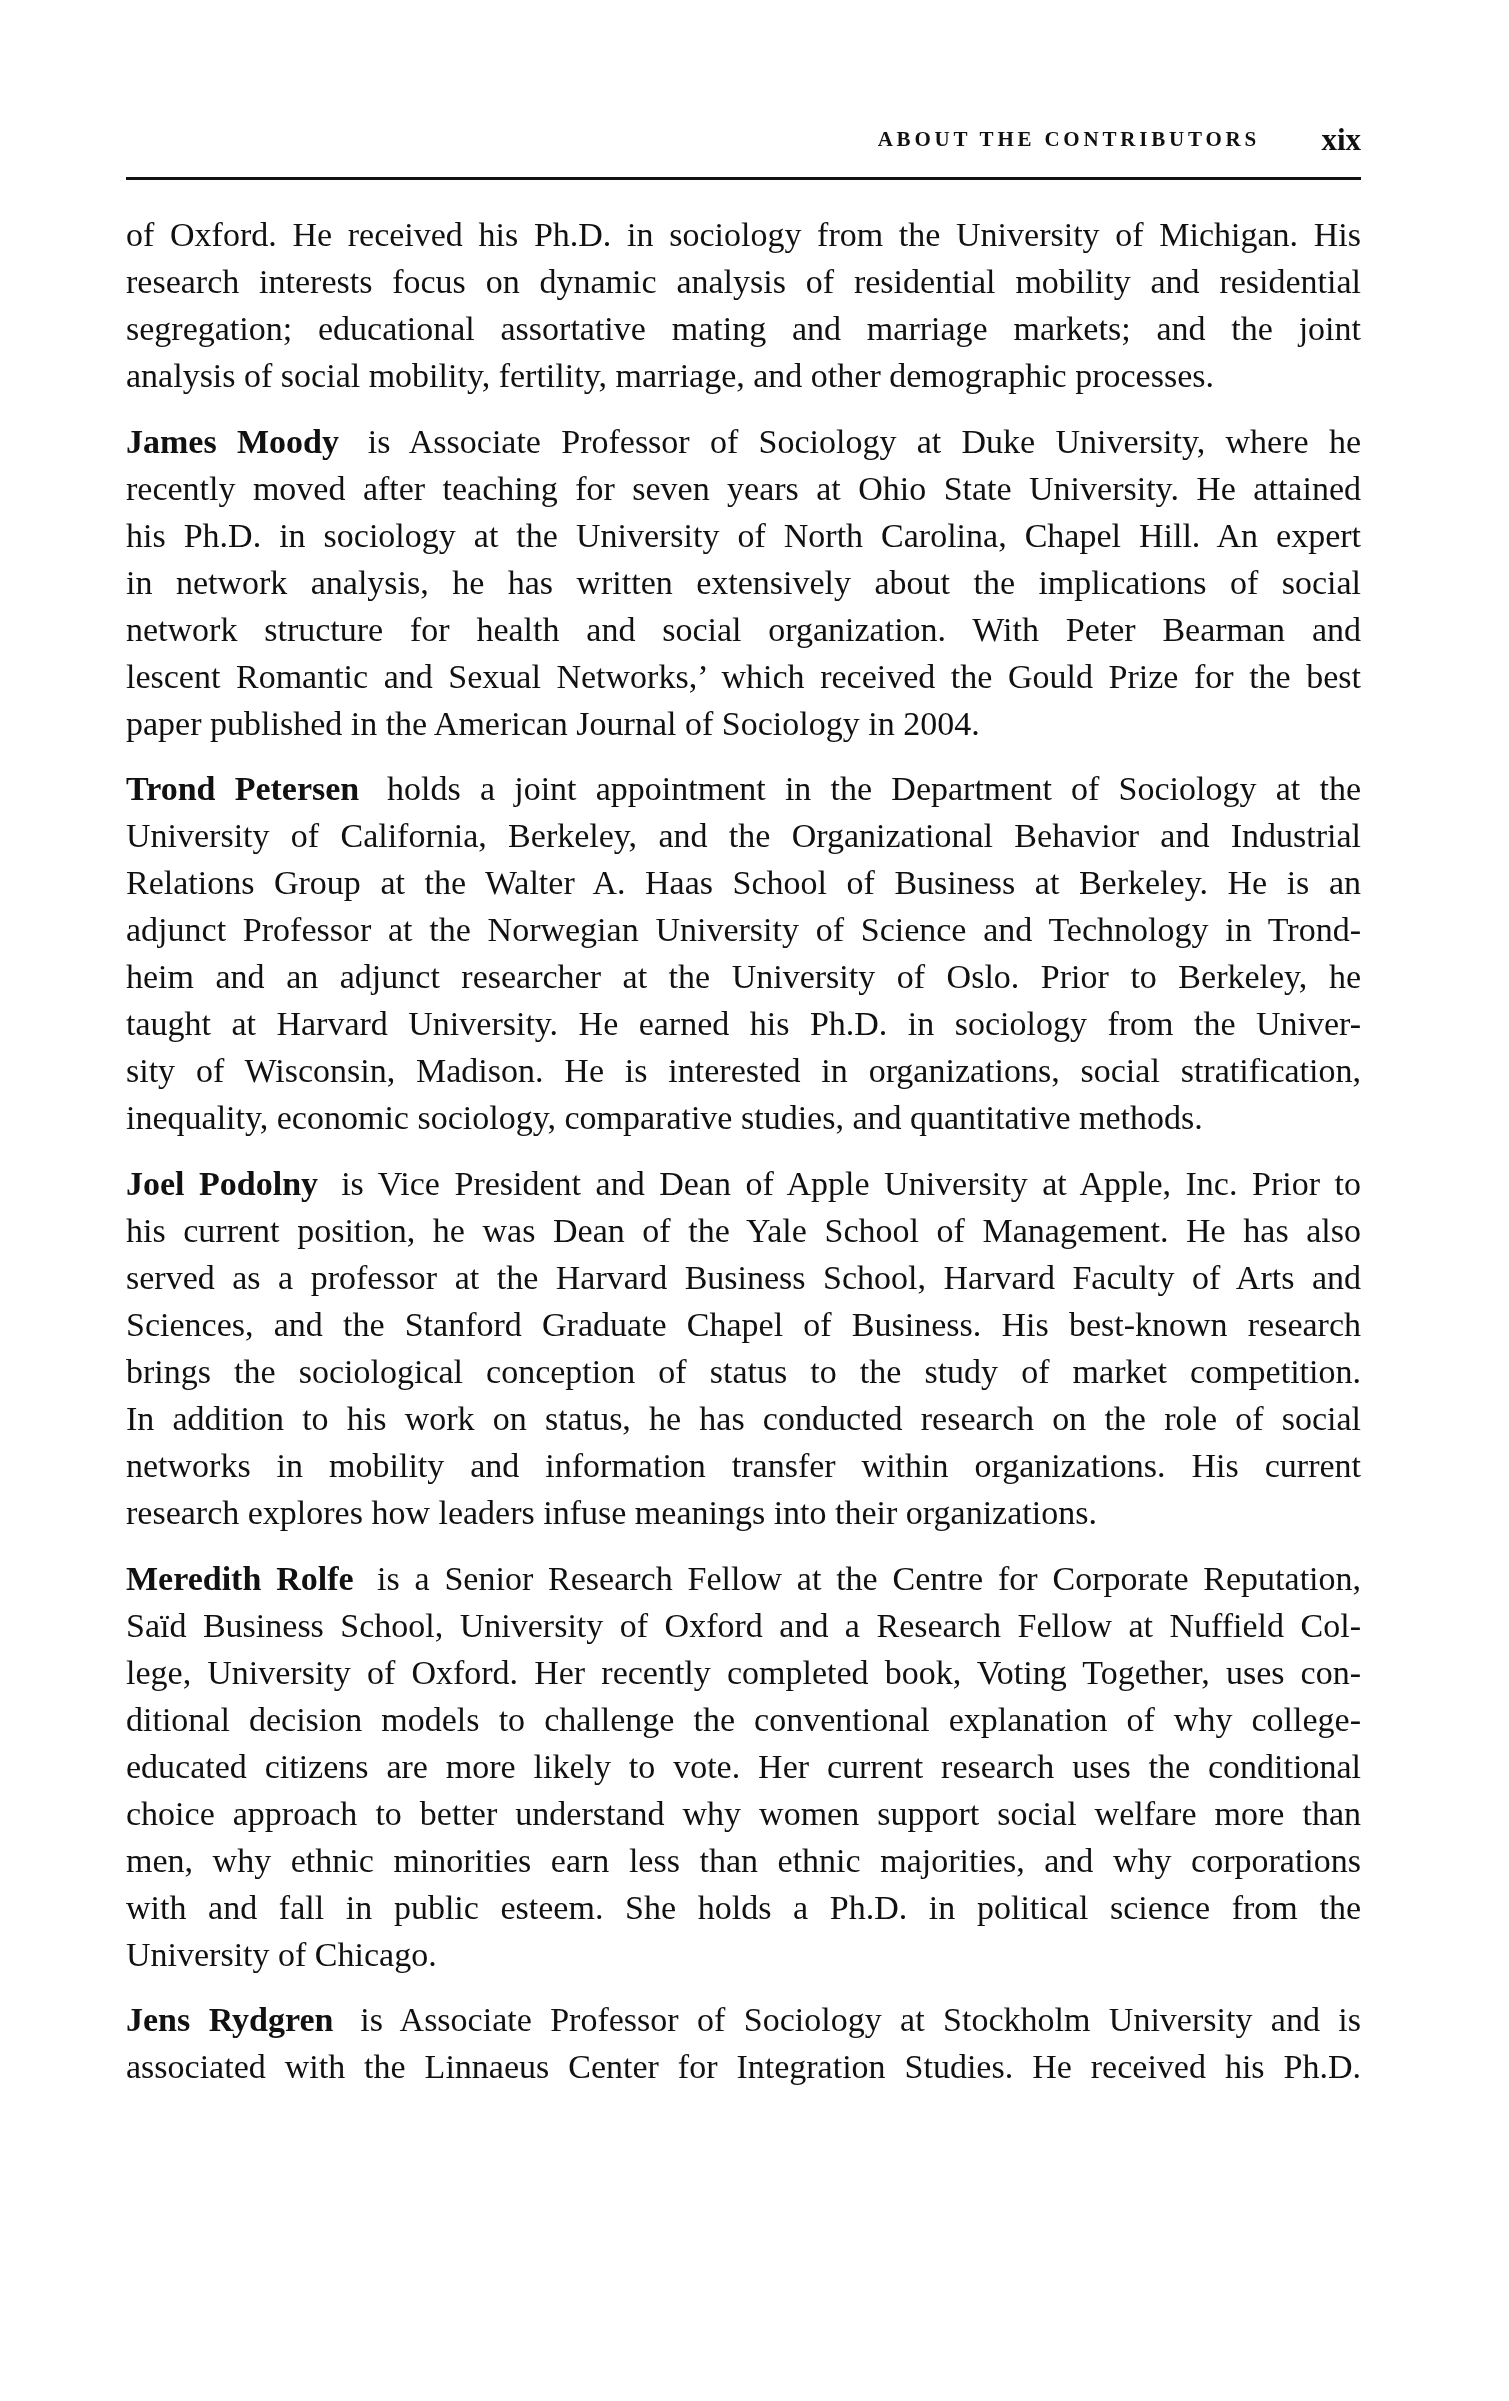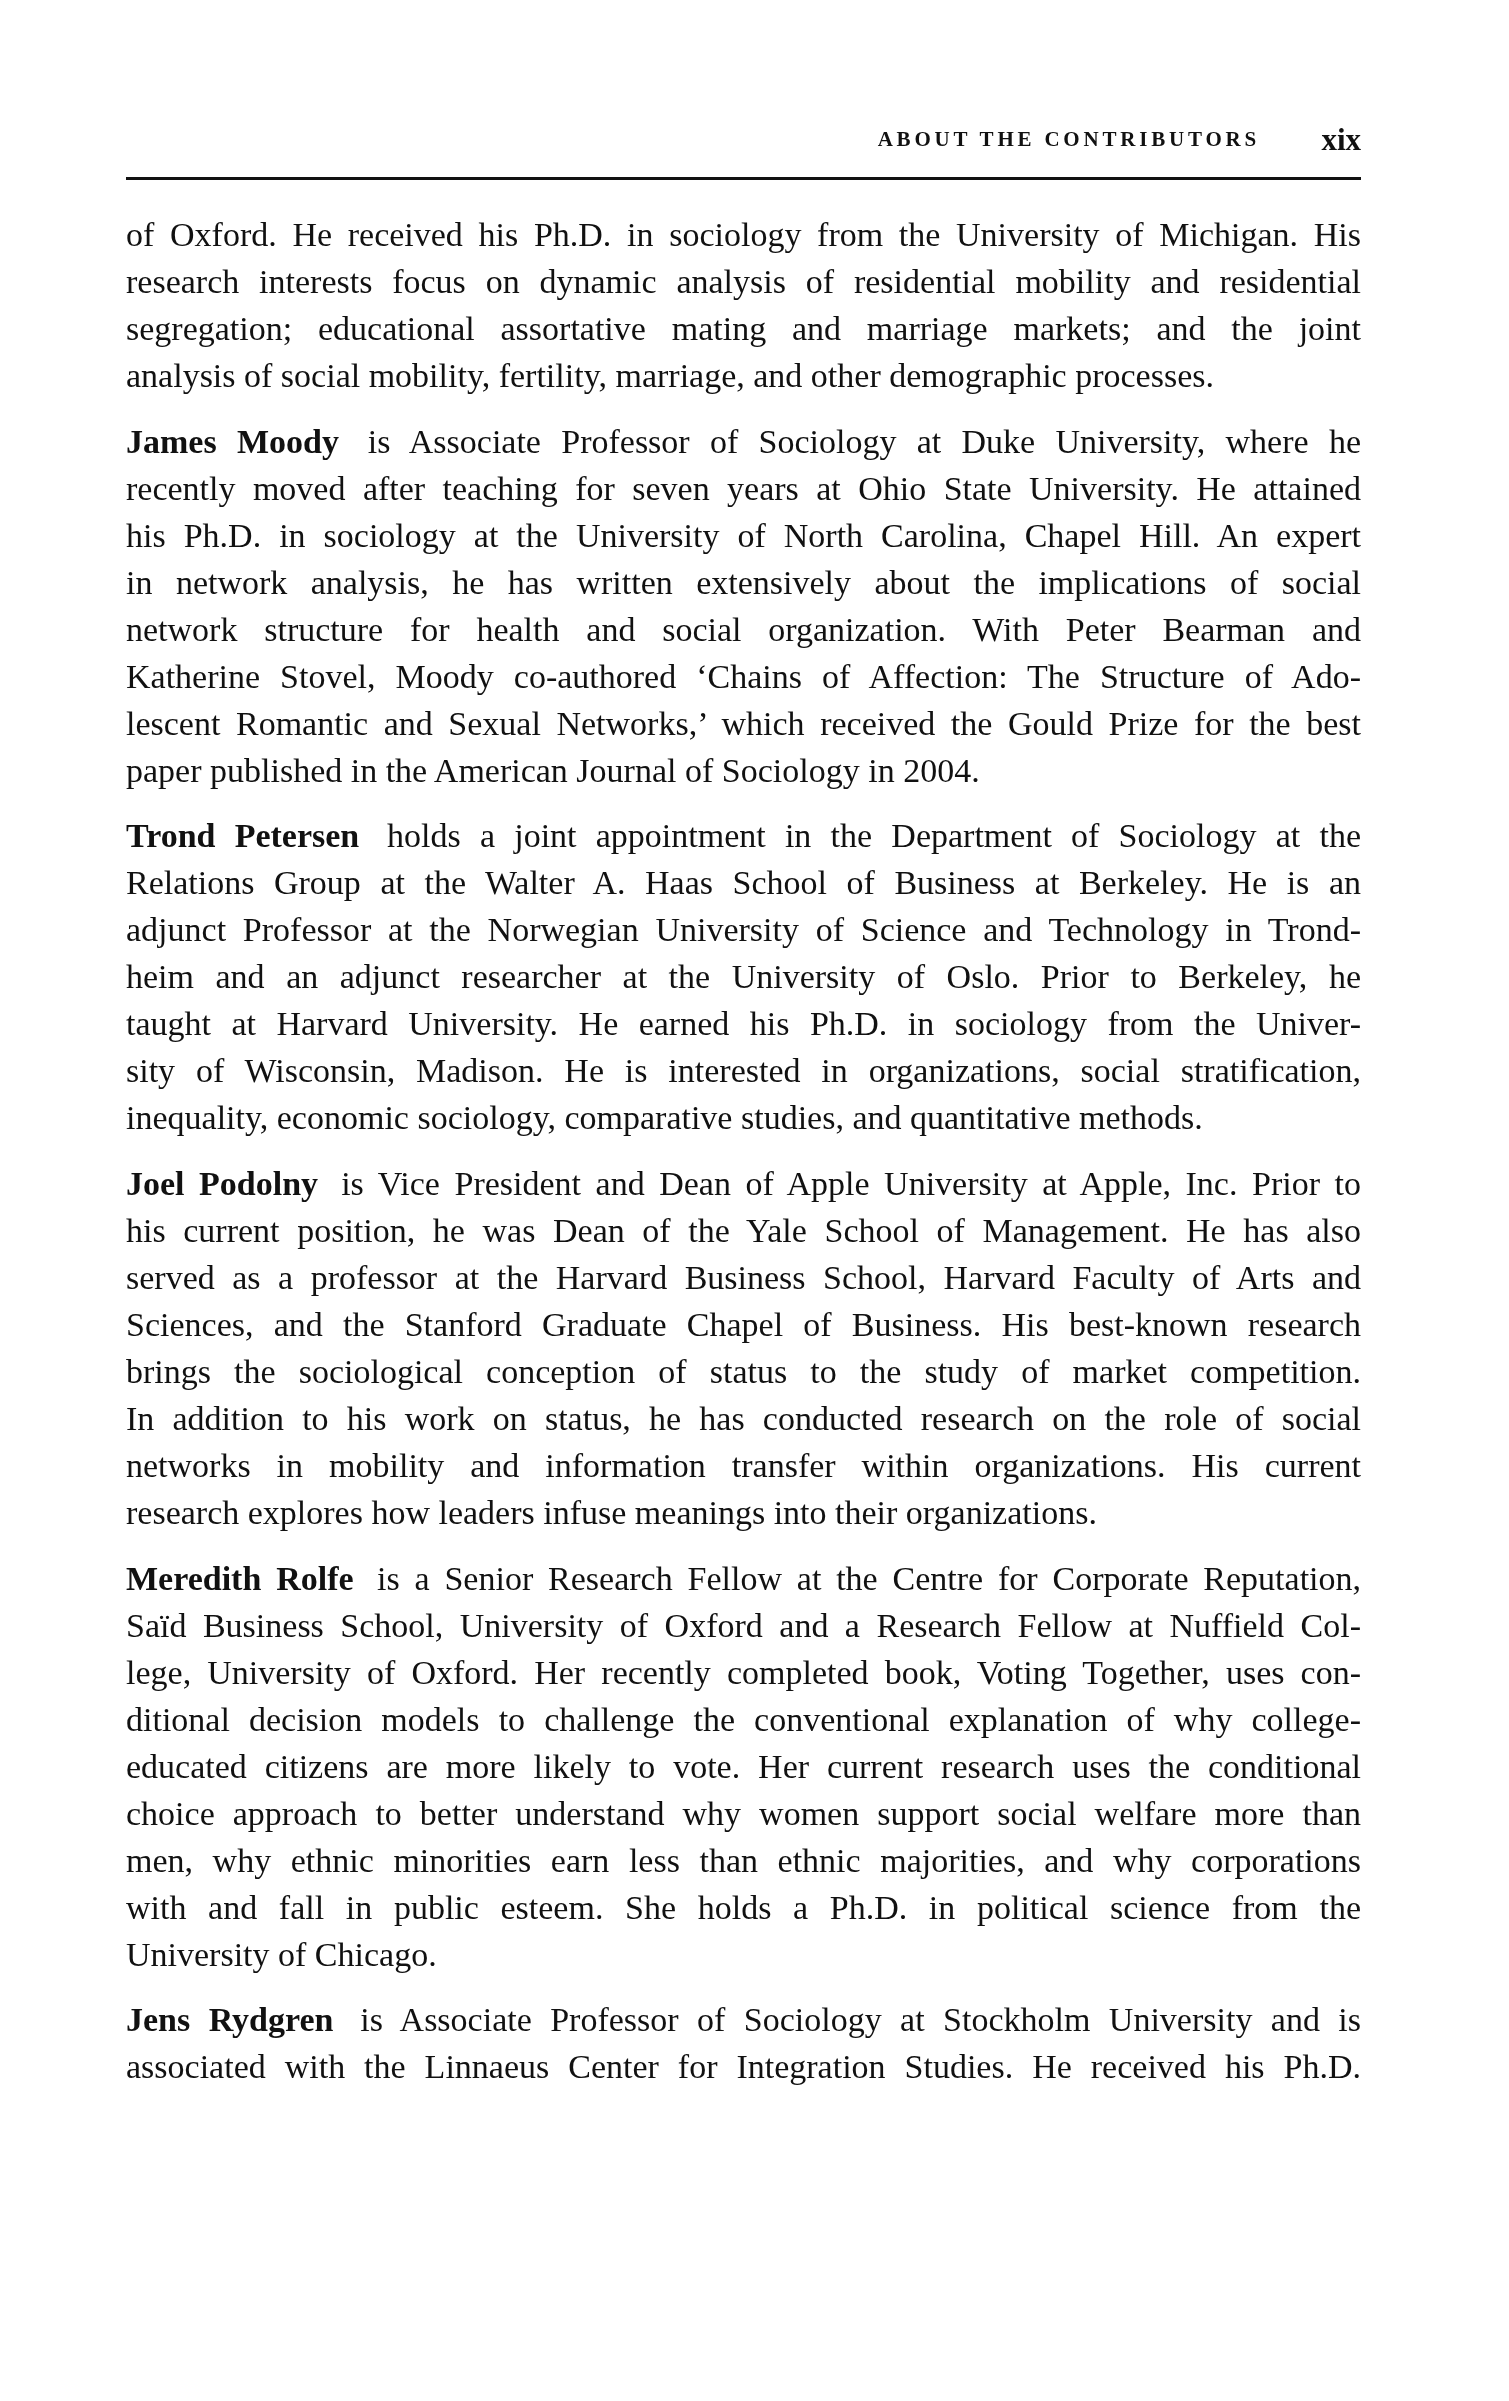--- a/index.html
+++ b/index.html
@@ -53,27 +53,27 @@
       <span class="line" style="text-align: left;">segregation; educational assortative mating and marriage markets; and the joint</span>
       <span class="line last">analysis of social mobility, fertility, marriage, and other demographic processes.</span>
     </p>
 
     <p class="para">
       <span class="line" style="text-align: left; letter-spacing: 0px;"><span class="name">James Moody</span> <span>is Associate Professor of Sociology at Duke University, where he</span></span>
       <span class="line" style="text-align: left;">recently moved after teaching for seven years at Ohio State University. He attained</span>
       <span class="line" style="text-align: left;">his Ph.D. in sociology at the University of North Carolina, Chapel Hill. An expert</span>
       <span class="line" style="text-align: left;">in network analysis, he has written extensively about the implications of social</span>
       <span class="line" style="text-align: left;">network structure for health and social organization. With Peter Bearman and</span>
-      <span class="line" style="text-align: left;">Katherine Stovel, Moody co-authored ‘Chains of Affection: The Structure of Ado-</span>
       <span class="line" style="text-align: left;">lescent Romantic and Sexual Networks,’ which received the Gould Prize for the best</span>
       <span class="line last"><span>paper published in the </span><span class="ital">American Journal of Sociology</span><span> in 2004.</span></span>
     </p>
 
     <p class="para">
       <span class="line" style="text-align: left;"><span class="name">Trond Petersen</span> <span>holds a joint appointment in the Department of Sociology at the</span></span>
+      <span class="line" style="text-align: left;">University of California, Berkeley, and the Organizational Behavior and Industrial</span>
       <span class="line" style="text-align: left;">Relations Group at the Walter A. Haas School of Business at Berkeley. He is an</span>
       <span class="line" style="text-align: left;">adjunct Professor at the Norwegian University of Science and Technology in Trond-</span>
       <span class="line" style="text-align: left;">heim and an adjunct researcher at the University of Oslo. Prior to Berkeley, he</span>
       <span class="line" style="text-align: left;">taught at Harvard University. He earned his Ph.D. in sociology from the Univer-</span>
       <span class="line" style="text-align: left;">sity of Wisconsin, Madison. He is interested in organizations, social stratification,</span>
       <span class="line last">inequality, economic sociology, comparative studies, and quantitative methods.</span>
     </p>
 
     <p class="para">
       <span class="line" style="text-align: left; letter-spacing: 0px;"><span class="name">Joel Podolny</span> <span>is Vice President and Dean of Apple University at Apple, Inc. Prior to</span></span>

